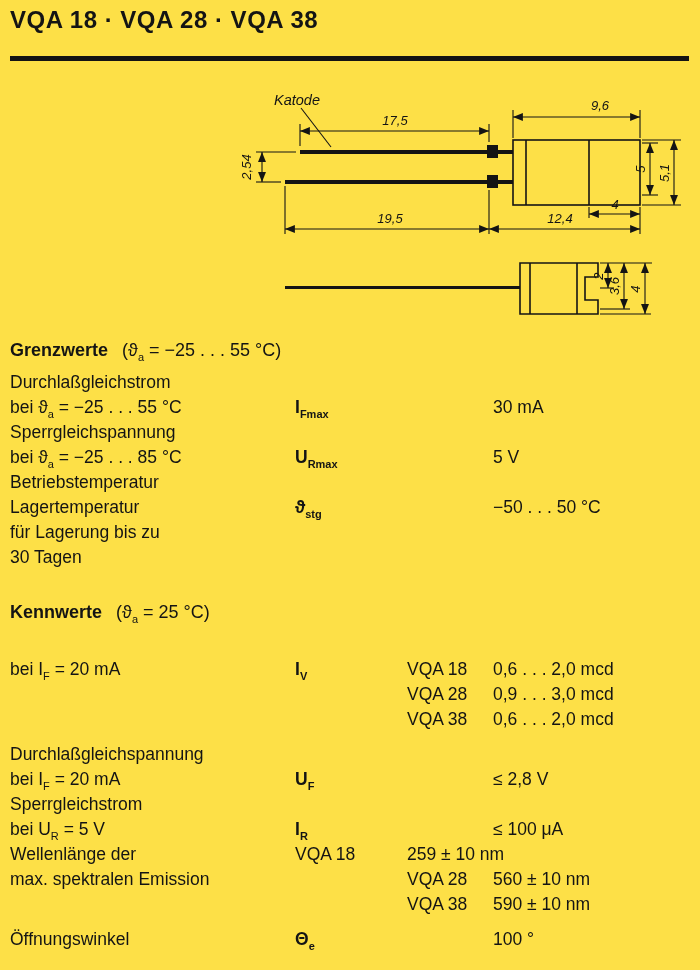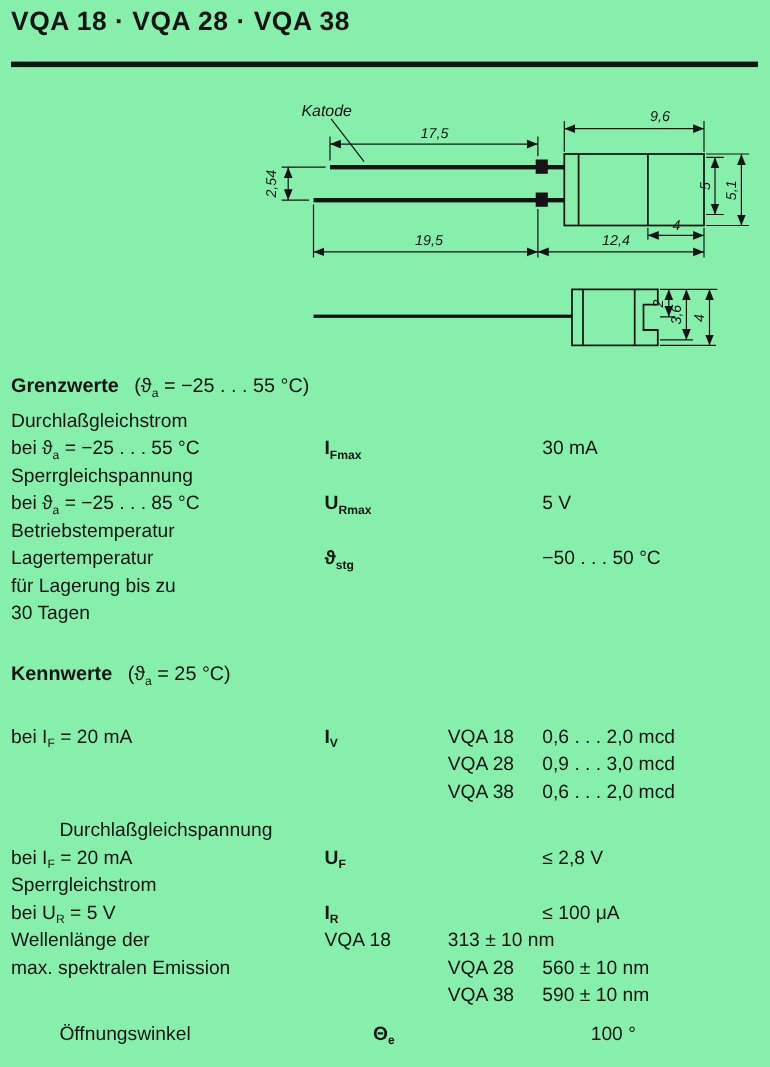--- a/index.html
+++ b/index.html
@@ -1,20 +1,20 @@
 <!DOCTYPE html>
 <html><head>
 <meta charset="utf-8">
 <title>VQA Datasheet</title>
 <style>
   html,body{margin:0;padding:0;background:#e8e7e3;}
   .page{
     position:relative;
     width:700px;height:970px;
-    background:#86efac;
+    background:#fde047;
     font-family:"Liberation Sans","DejaVu Sans",sans-serif;
     font-size:17.5px;
     color:#141414;
     overflow:hidden;
     margin:0 auto;
   }
   .title{
     position:absolute;top:6px;left:10px;margin:0;
     font-size:24px;font-weight:700;letter-spacing:.5px;
   }
@@ -30,21 +30,21 @@
   .sec-head .hd{font-weight:700;margin-right:14px;}
   .sec-head .cond{font-weight:400;}
   .lines{width:100%;}
   .line{
     display:grid;
     grid-template-columns:285px 112px 86px 1fr;
     line-height:25px;min-height:25px;
     padding:0 12px 0 10px;
     box-sizing:border-box;
   }
-  .line.gap{margin-top:10px;margin-left:44px;}
+  .line.gap{margin-top:10px;}
   .line .sym{font-weight:700;}
   .line .val{text-align:left;white-space:nowrap;}
   sub{font-size:11px;line-height:0;}
   .kennwerte-block{margin-top:30px;}
 </style>
 </head>
 <body>
 
 <div class="page">
 
@@ -249,21 +249,21 @@
           </div>
           <div class="line">
             <div class="c desc"><span>bei U</span><sub>R</sub><span> = 5 V</span></div>
             <div class="c sym"><span>I</span><sub>R</sub></div>
             <div class="c variant"></div>
             <div class="c val">≤ 100 μA</div>
           </div>
           <div class="line">
             <div class="c desc"><span>Wellenlänge der</span><sub></sub><span></span></div>
             <div class="c variant">VQA 18</div>
-            <div class="c val">313 ± 10 nm</div>
+            <div class="c val">259 ± 10 nm</div>
           </div>
           <div class="line">
             <div class="c desc"><span>max. spektralen Emission</span><sub></sub><span></span></div>
             <div class="c sym"><span></span><sub></sub></div>
             <div class="c variant">VQA 28</div>
             <div class="c val">560 ± 10 nm</div>
           </div>
           <div class="line">
             <div class="c desc"><span></span><sub></sub><span></span></div>
             <div class="c sym"><span></span><sub></sub></div>

